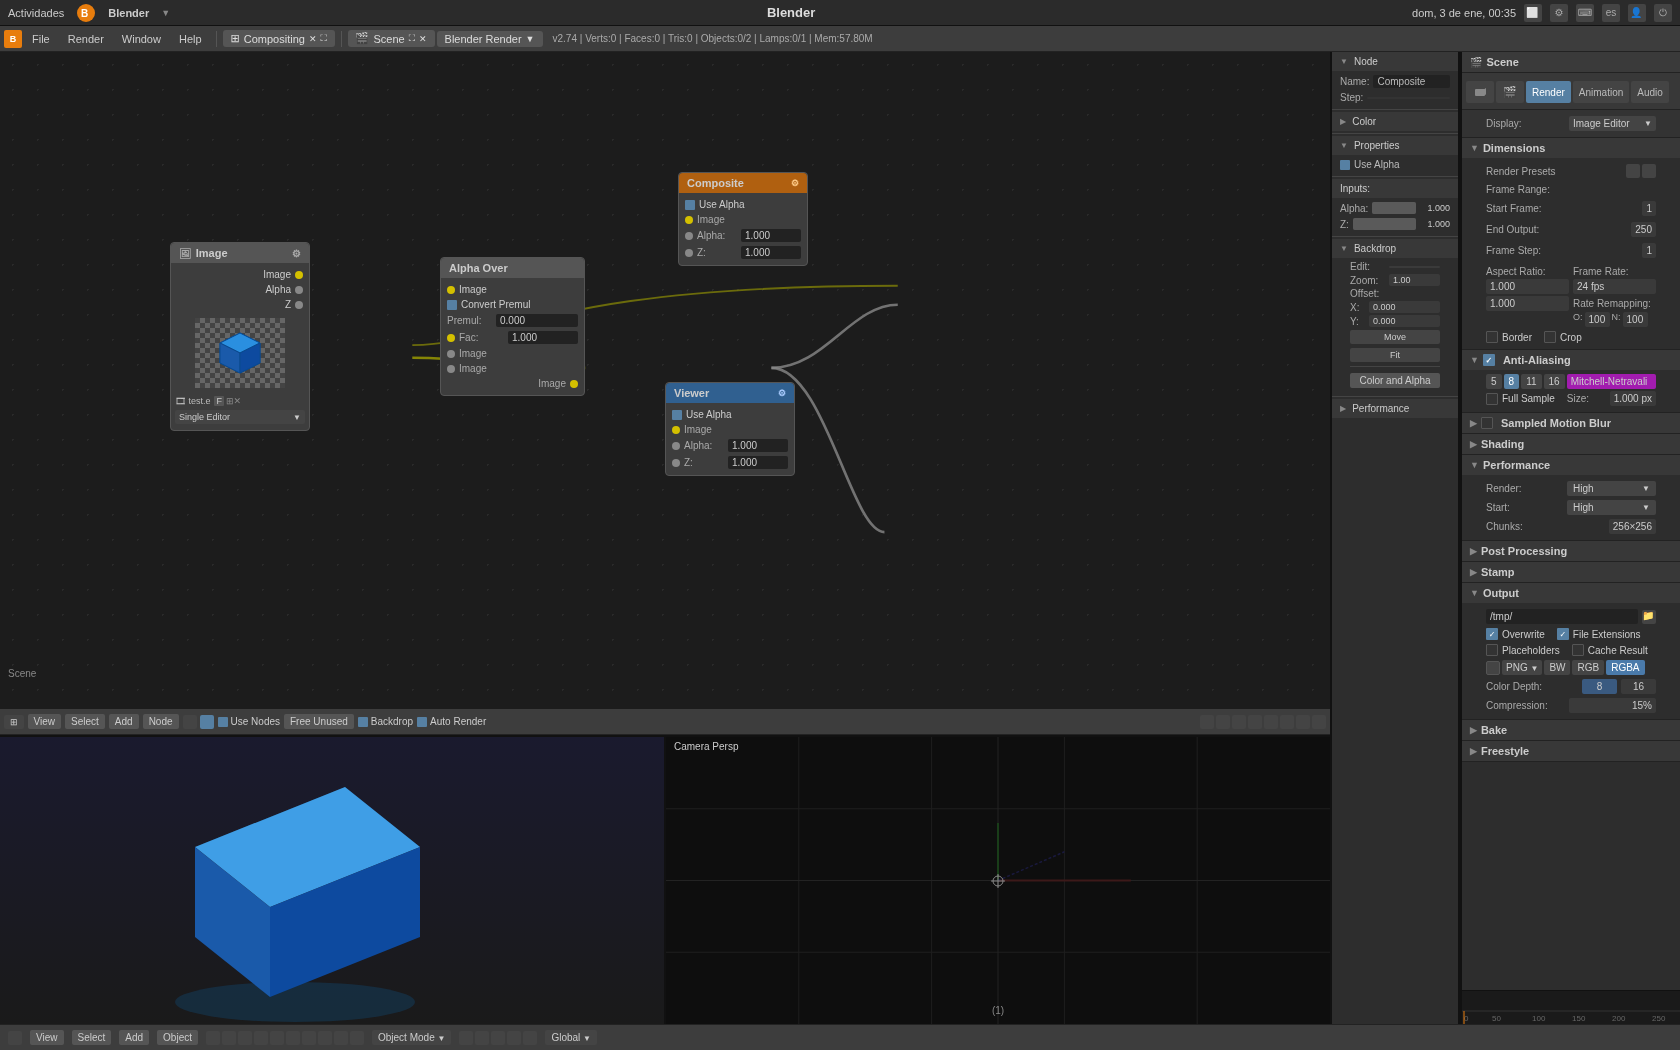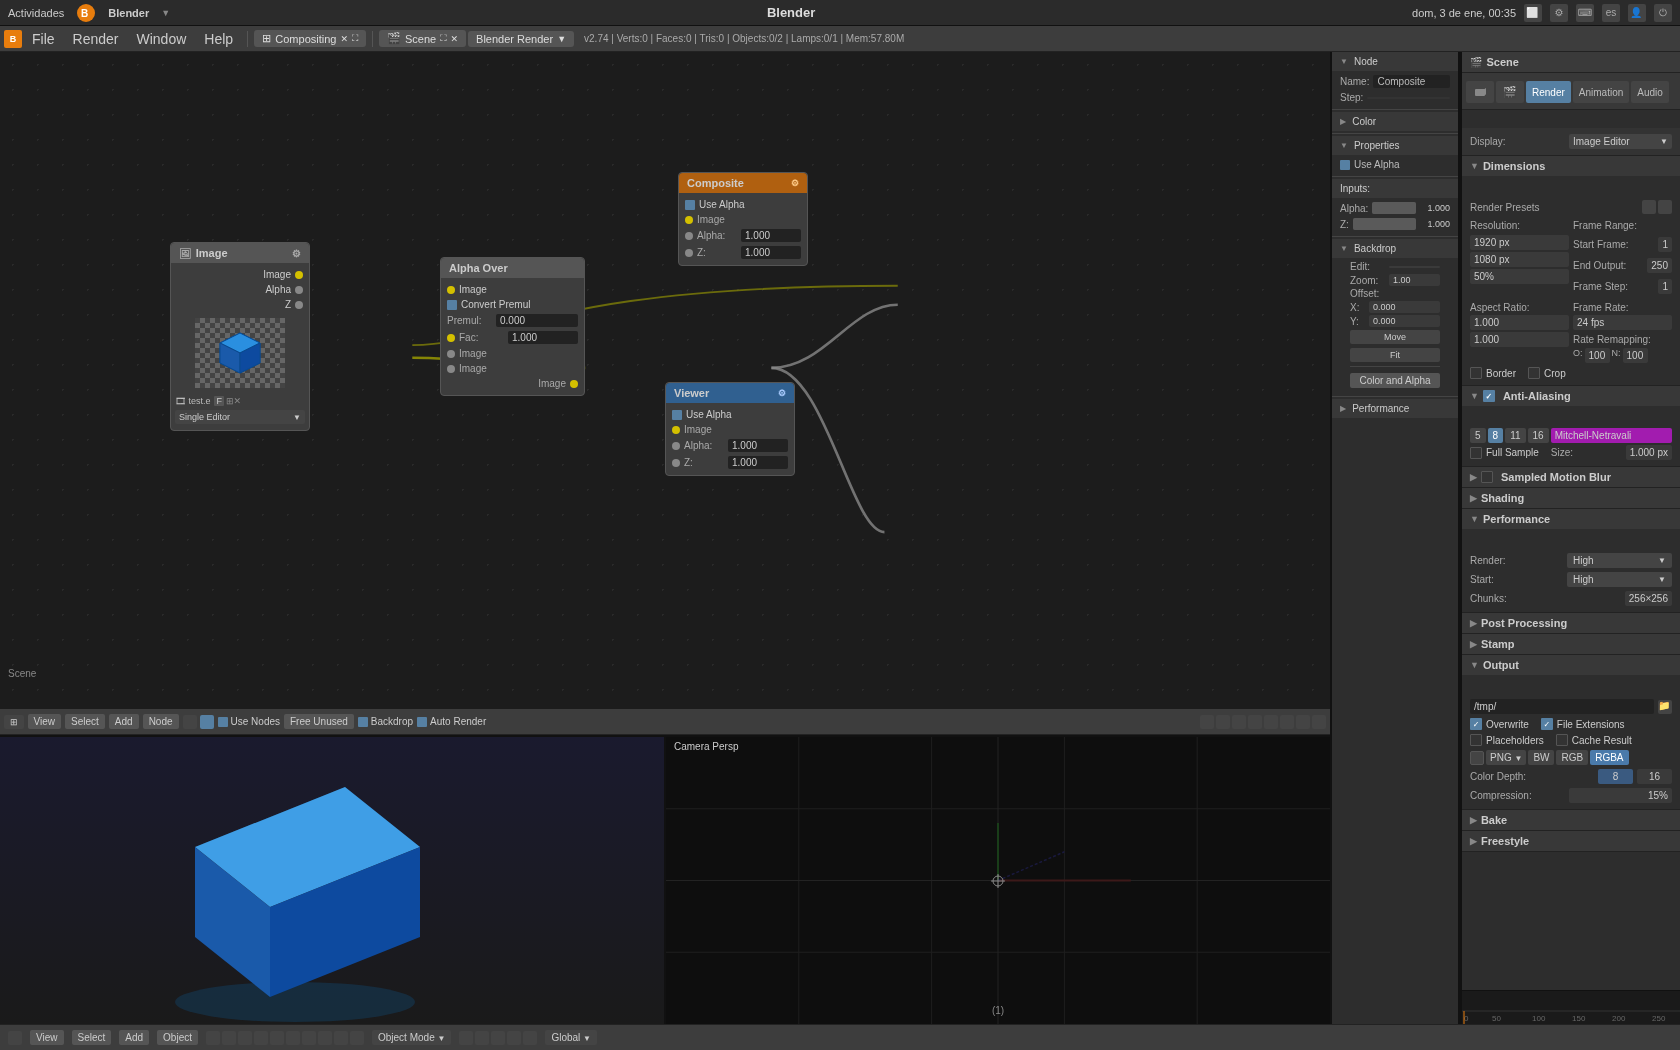--- a/index.html
+++ b/index.html
@@ -7,21 +7,21 @@
 
     
     #topbar { height: 26px; background: #2b2b2b; display: flex; align-items: center; justify-content: space-between; padding: 0 8px; border-bottom: 1px solid #111; }
     #topbar-left { display: flex; align-items: center; gap: 12px; }
     #topbar-center { font-size: 13px; font-weight: bold; color: #ddd; }
     #topbar-right { display: flex; align-items: center; gap: 8px; }
     .topbar-icon { width: 18px; height: 18px; background: #444; border-radius: 2px; display: flex; align-items: center; justify-content: center; font-size: 10px; color: #aaa; }
 
     
     #menubar { height: 26px; background: #3d3d3d; display: flex; align-items: center; padding: 0 4px; gap: 2px; border-bottom: 1px solid #222; }
-    .menu-item { padding: 3px 8px; color: #ccc; cursor: pointer; border-radius: 2px; font-size: 14px; text-align: center; }
+    .menu-item { padding: 3px 8px; color: #ccc; cursor: pointer; border-radius: 2px; font-size: 11px; text-align: center; }
     .menu-divider { width: 1px; height: 16px; background: #555; margin: 0 4px; }
     .menu-pill { background: #555; border-radius: 3px; padding: 2px 8px; color: #ddd; font-size: 11px; cursor: pointer; display: flex; align-items: center; gap: 4px; }
     .info-bar { margin-left: 8px; color: #aaa; font-size: 10px; }
 
     
     #main { display: flex; height: calc(1050px - 52px - 26px); }
 
     
     #node-area { width: calc(1680px - 1150px + 140px); flex: 1; display: flex; flex-direction: column; }
     #node-editor { flex: 1; background: #1c1c1c; position: relative; overflow: hidden; background-image: radial-gradient(circle, #2a2a2a 1px, transparent 1px); background-size: 20px 20px; }
@@ -50,21 +50,21 @@
     .node-socket.yellow { background: #d4c000; }
     .node-socket.gray-s { background: #888; }
     .node-field { background: #222; border-radius: 2px; padding: 1px 4px; font-size: 10px; color: #ccc; flex: 1; }
     .node-checkbox { width: 10px; height: 10px; background: #5680a3; border-radius: 1px; flex-shrink: 0; }
     .node-img { width: 90px; height: 70px; background: repeating-conic-gradient(#666 0% 25%, #444 0% 50%) 0 0/10px 10px; position: relative; display: flex; align-items: center; justify-content: center; margin: 2px auto; }
 
     
     .rp-section { border-bottom: 1px solid #222; }
     .rp-header { padding: 4px 8px; background: #383838; display: flex; align-items: center; gap: 4px; cursor: pointer; font-size: 11px; font-weight: bold; }
     .rp-header .arrow { color: #888; font-size: 9px; }
-    .rp-body { padding: 4px 8px; margin-top: 18px; }
+    .rp-body { padding: 4px 24px; }
     .rp-row { display: flex; align-items: center; padding: 2px 0; gap: 4px; font-size: 10px; }
     .rp-label { color: #aaa; flex: 1; }
     .rp-checkbox { width: 12px; height: 12px; background: #5680a3; border-radius: 1px; flex-shrink: 0; display: flex; align-items: center; justify-content: center; }
     .rp-checkbox::after { content: '✓'; color: #fff; font-size: 8px; }
     .rp-checkbox.unchecked { background: #333; border: 1px solid #555; }
     .rp-checkbox.unchecked::after { display: none; }
     .rp-tabs { display: flex; gap: 2px; padding: 4px 0; }
     .rp-select { background: #444; border-radius: 2px; padding: 2px 4px; font-size: 10px; color: #ccc; display: flex; align-items: center; justify-content: space-between; flex: 1; }
     .rp-number { background: #3a3a3a; border-radius: 2px; padding: 2px 4px; font-size: 10px; color: #ccc; text-align: center; min-width: 35px; }
     .rp-number.blue-bg { background: #3a5a80; }
@@ -651,34 +651,20 @@
           <span class="rp-label" style="flex:1;">Render Presets</span>
           <div style="display:flex;gap:2px;">
             <div style="width:14px;height:14px;background:#444;border-radius:2px;"></div>
             <div style="width:14px;height:14px;background:#444;border-radius:2px;"></div>
           </div>
         </div>
 
         <div style="display:flex;gap:4px;padding:2px 0;">
           <div style="display:flex;flex-direction:column;flex:1;gap:2px;">
             <div class="rp-row">
-              <span class="rp-label">Resolution:</span>
-            </div>
-            <div class="res-field">
-              <span>1920 px</span>
-            </div>
-            <div class="res-field">
-              <span>1080 px</span>
-            </div>
-            <div class="res-field">
-              <span>50%</span>
-            </div>
-          </div>
-          <div style="display:flex;flex-direction:column;flex:1;gap:2px;">
-            <div class="rp-row">
               <span class="rp-label">Frame Range:</span>
             </div>
             <div class="rp-row">
               <span class="rp-label">Start Frame:</span>
               <div class="res-field">
                 <span>1</span>
               </div>
             </div>
             <div class="rp-row">
               <span class="rp-label">End Output:</span>

